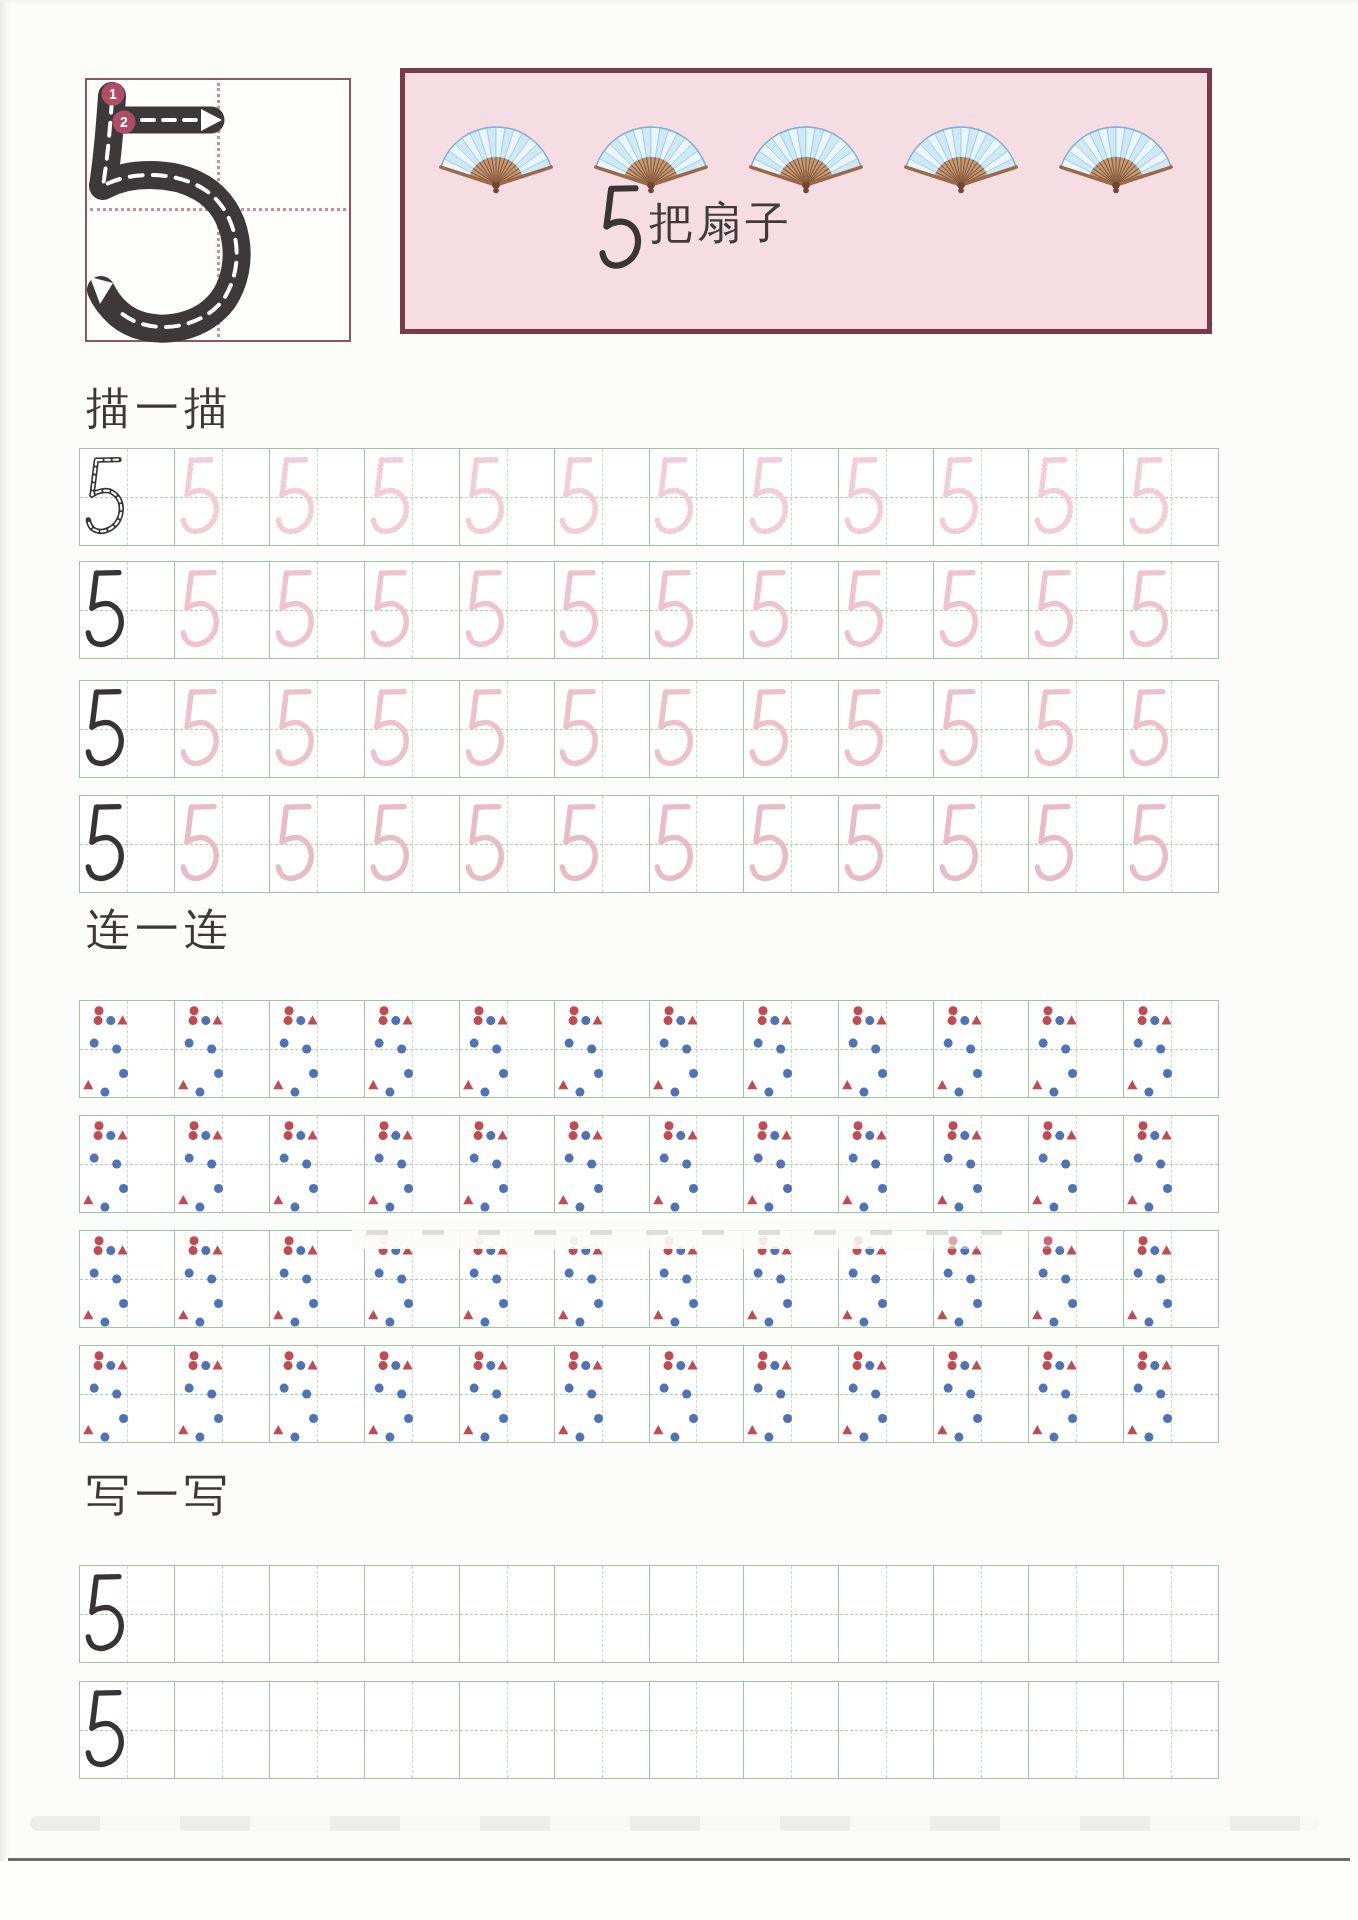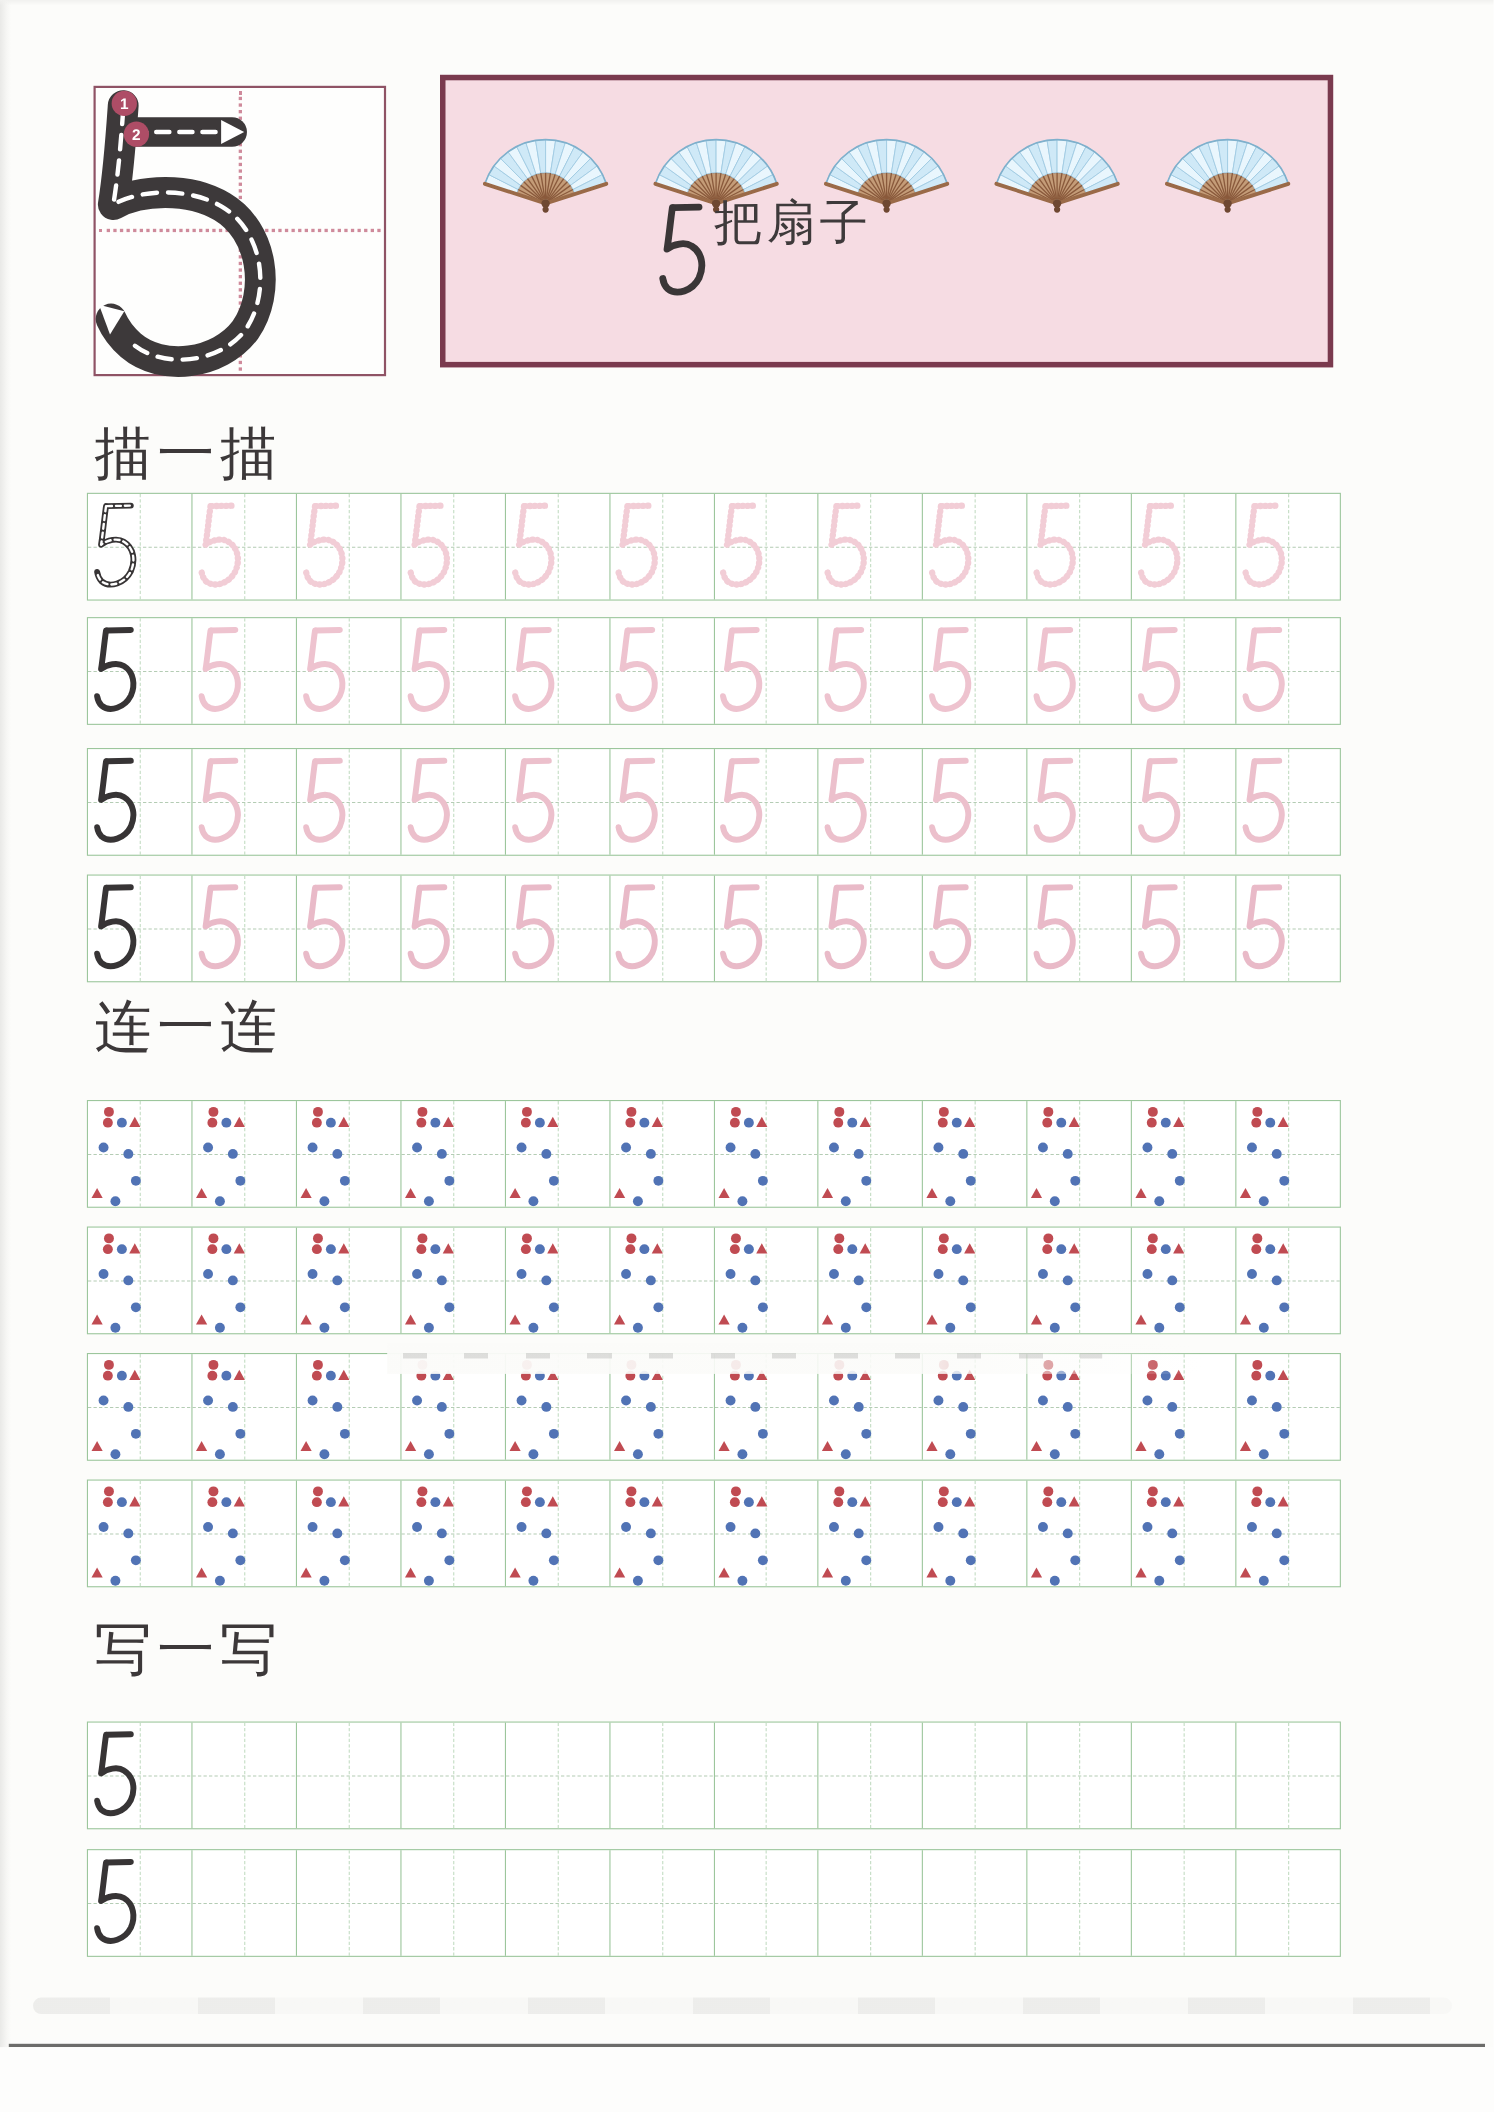--- a/index.html
+++ b/index.html
@@ -16,27 +16,27 @@
   #trace-box .cross-h{position:absolute;left:3px;right:3px;top:128px;border-top:3px dotted #cf8a9b;}
   #trace-box .cross-v{position:absolute;top:3px;bottom:3px;left:130px;border-left:3px dotted #cf8a9b;}
   #trace-box svg{position:absolute;left:0;top:0;width:262px;height:260px;overflow:visible;}
 
   
   #count-box{position:absolute;left:400px;top:68px;width:812px;height:266px;box-sizing:border-box;
         border:5px solid #7a3a4e;background:#f6dce3;}
   #fans{position:absolute;left:26px;right:26px;top:20px;height:110px;display:flex;
         justify-content:space-between;align-items:flex-start;}
   .fan{width:130px;height:104px;}
-  #caption{position:absolute;left:190px;top:108px;display:flex;align-items:flex-start;}
+  #caption{position:absolute;left:190px;top:108px;display:flex;align-items:center;}
   #caption .big5{width:48px;height:94px;overflow:visible;color:#3a3637;}
   #caption .cap-text{font-size:44px;color:#3e3a3b;letter-spacing:4px;line-height:1;
         padding:0 0 8px 6px;white-space:nowrap;}
 
   
-  .section-label{position:absolute;left:86px;font-size:52px;color:#3c3839;letter-spacing:5px;
+  .section-label{position:absolute;left:86px;font-size:44px;color:#3c3839;letter-spacing:5px;
         line-height:1.1;white-space:nowrap;}
 
   
   .grid-row{position:absolute;left:79px;width:1140px;height:98px;background:#ffffff;
         border:1.5px solid var(--grid,#9cc69c);box-sizing:border-box;display:flex;}
   .grid-cell{flex:1 1 0;position:relative;border-right:1.5px solid var(--grid,#9cc69c);}
   .grid-cell:last-child{border-right:none;}
   .grid-cell::before{content:"";position:absolute;left:50%;top:0;bottom:0;
         border-left:1.5px dashed var(--gridDash,#c3dcc3);}
   .grid-row::after{content:"";position:absolute;left:0;right:0;top:50%;z-index:0;

